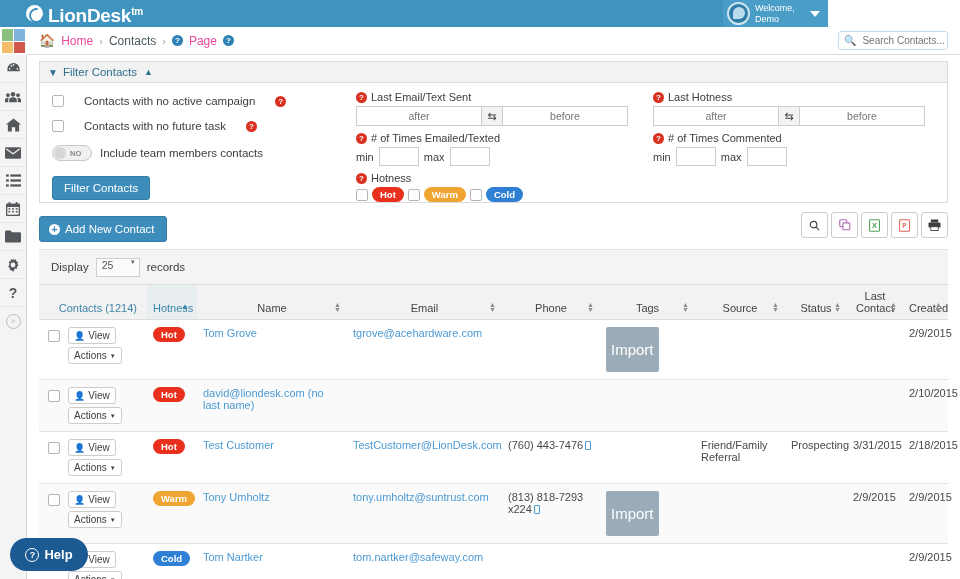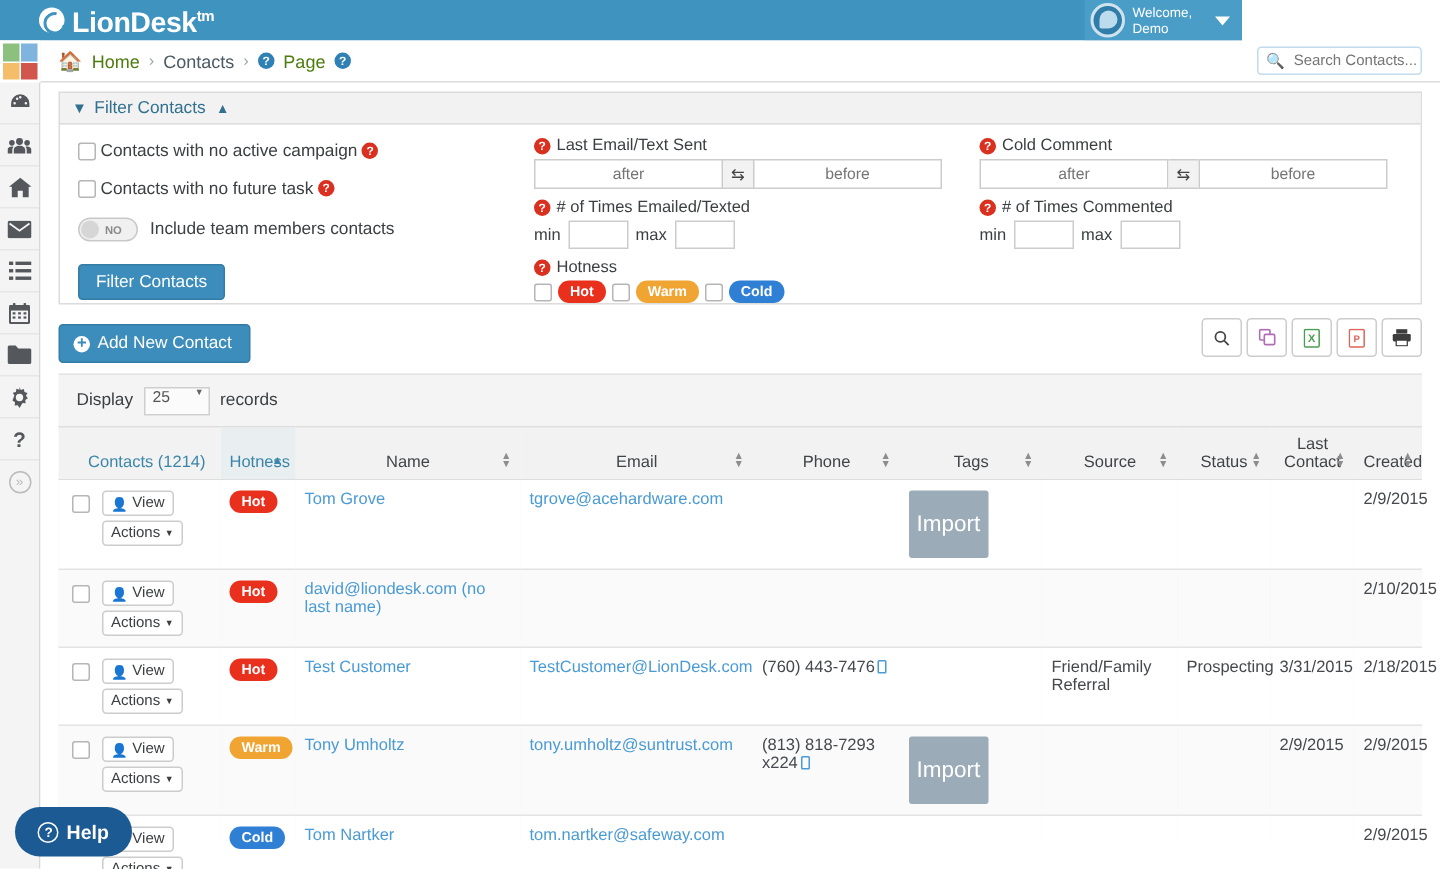--- a/index.html
+++ b/index.html
@@ -89,21 +89,21 @@
     display: flex; align-items: center; justify-content: center;
   }
 
   
   .crumbbar {
     position: absolute; left: 27px; top: 27px; width: 933px; height: 28px;
     background: #ffffff; border-bottom: 1px solid #dcdcdc;
     display: flex; align-items: center; padding-left: 12px; gap: 6px;
   }
   .crumb-home-icon { color: #3d4f5c; font-size: 13px; }
-  .crumb { color: #4d7c0f; font-size: 12px; }
+  .crumb { color: #ec4899; font-size: 12px; }
   .crumb.dark { color: #4b5a63; }
   .crumb-sep { color: #9aa4ab; font-size: 11px; }
   .qmark {
     display: inline-flex; width: 11px; height: 11px; border-radius: 50%;
     background: #2f81b5; color: #fff; font-size: 8px; font-weight: bold;
     align-items: center; justify-content: center; vertical-align: 1px;
   }
   .search-contacts {
     position: absolute; right: 12px; top: 4px;
     width: 110px; height: 19px; border: 1px solid #c3dced; border-radius: 3px;
@@ -131,21 +131,21 @@
     height: 21px; background: #f2f2f2; border-bottom: 1px solid #dcdcdc;
     display: flex; align-items: center; gap: 5px; padding-left: 8px;
     color: #31708f; font-size: 11.5px;
   }
   .panel-head .funnel { font-size: 10px; }
   .panel-head .chev { font-size: 9px; margin-left: 2px; }
   .panel-body { position: relative; height: 119px; }
 
   .fcol-a { position: absolute; left: 12px; top: 12px; width: 300px; }
   .fcheck {
-    display: flex; align-items: flex-start; gap: 3px; margin-bottom: 13px;
+    display: flex; align-items: center; gap: 20px; margin-bottom: 13px;
     font-size: 11.5px; color: #3c4043;
   }
   .cbox {
     width: 12px; height: 12px; border: 1px solid #b5b5b5; border-radius: 2px;
     background: #fff; flex: none;
   }
   .helpdot {
     display: inline-flex; width: 11px; height: 11px; border-radius: 50%;
     background: #d9301f; color: #fff; font-size: 8px; font-weight: bold;
     align-items: center; justify-content: center; flex: none;
@@ -487,21 +487,21 @@
           <span class="cbox"></span>
           <span class="pill warm">Warm</span>
           <span class="cbox"></span>
           <span class="pill cold">Cold</span>
         </div>
       </div>
 
       <div class="fcol-c">
         <div class="flabel">
           <span class="helpdot">?</span>
-          <span>Cold Comment</span>
+          <span>Last Hotness</span>
         </div>
         <div class="daterange">
           <input placeholder="after" style="">
           <span class="swap">⇆</span>
           <input placeholder="before" style="">
         </div>
         <div class="flabel">
           <span class="helpdot">?</span>
           <span># of Times Commented</span>
         </div>

